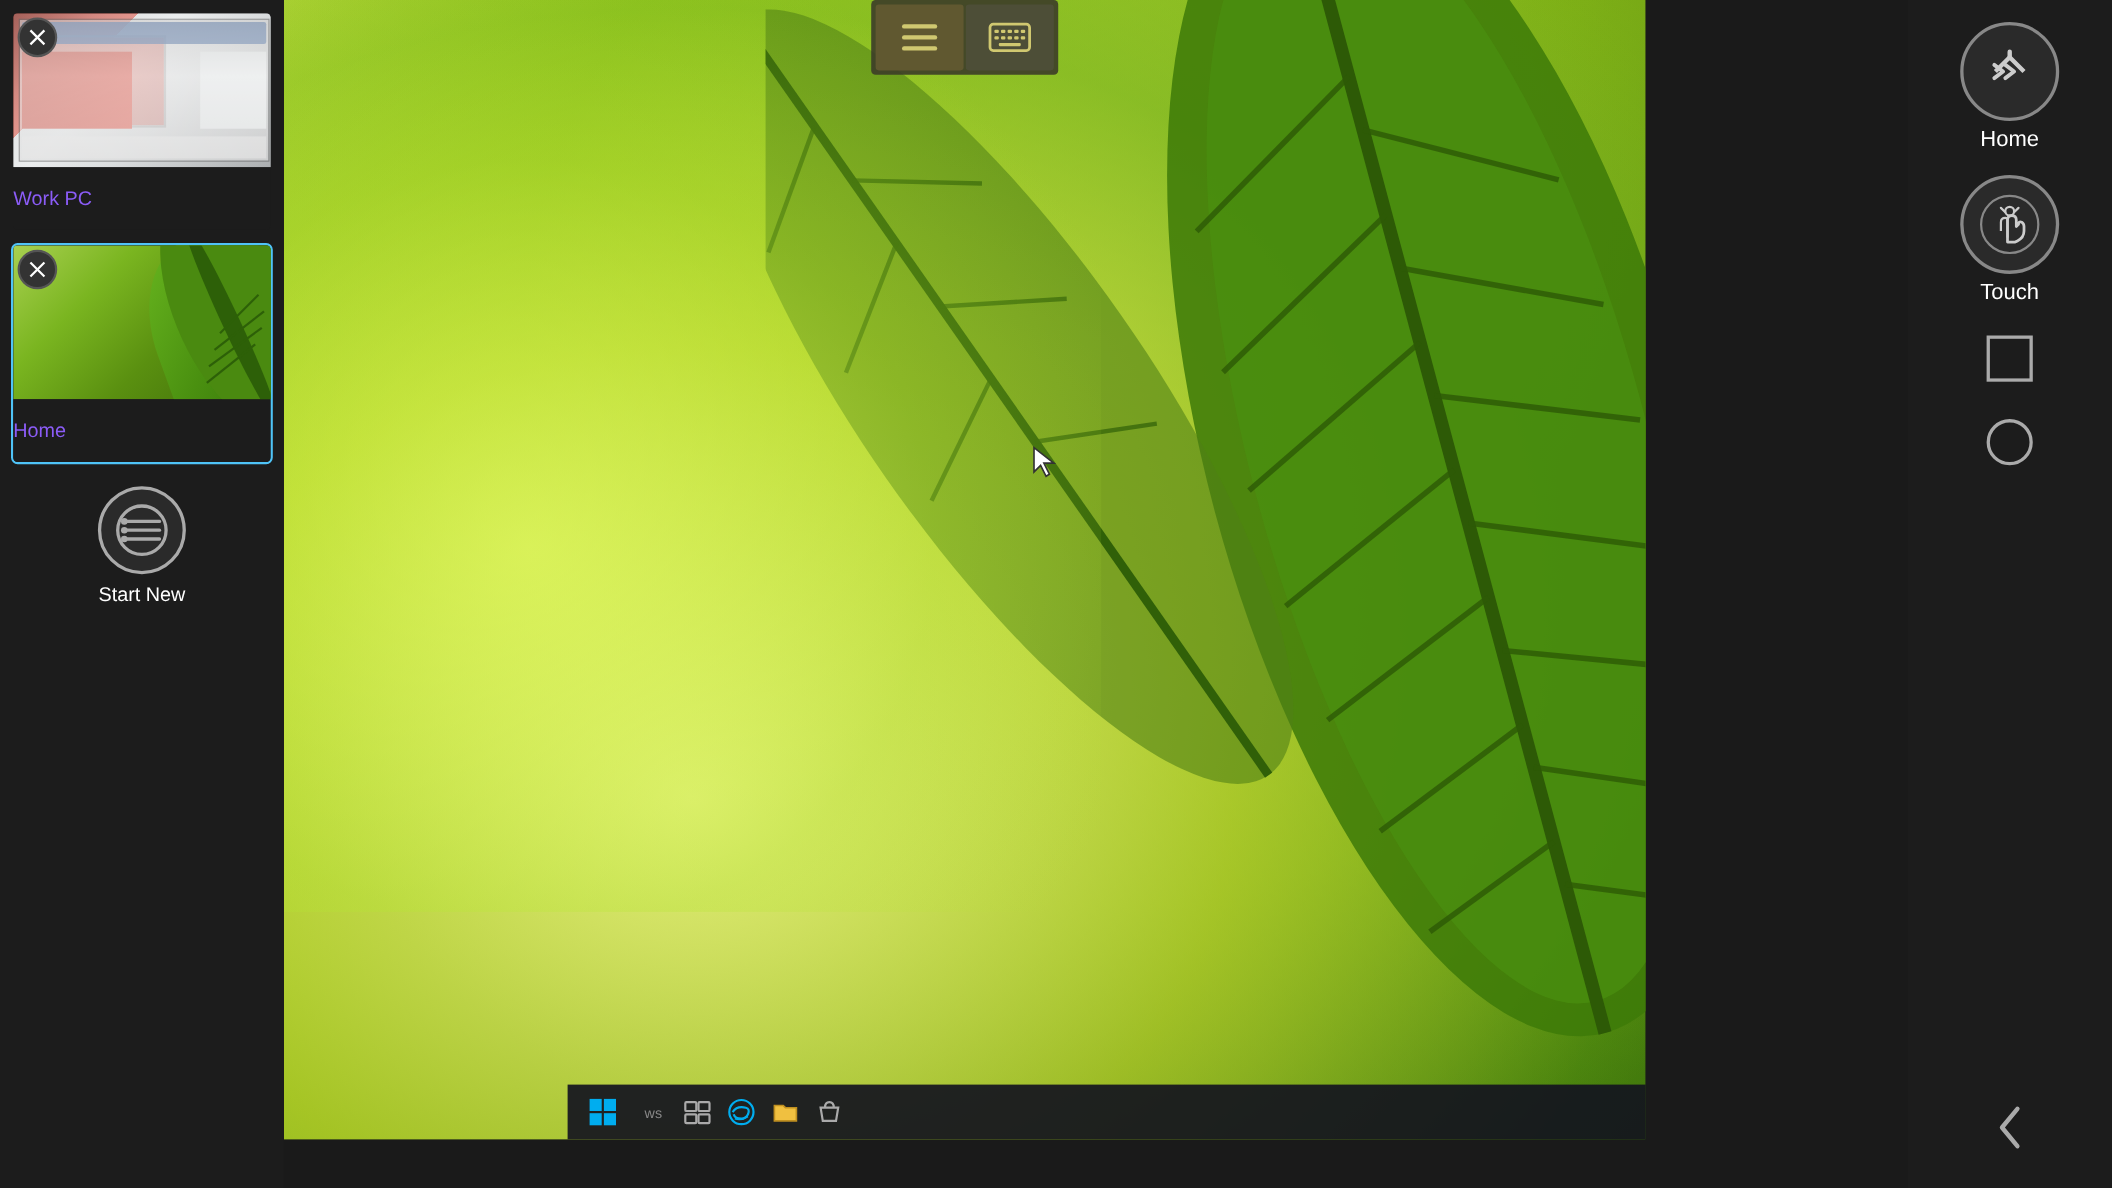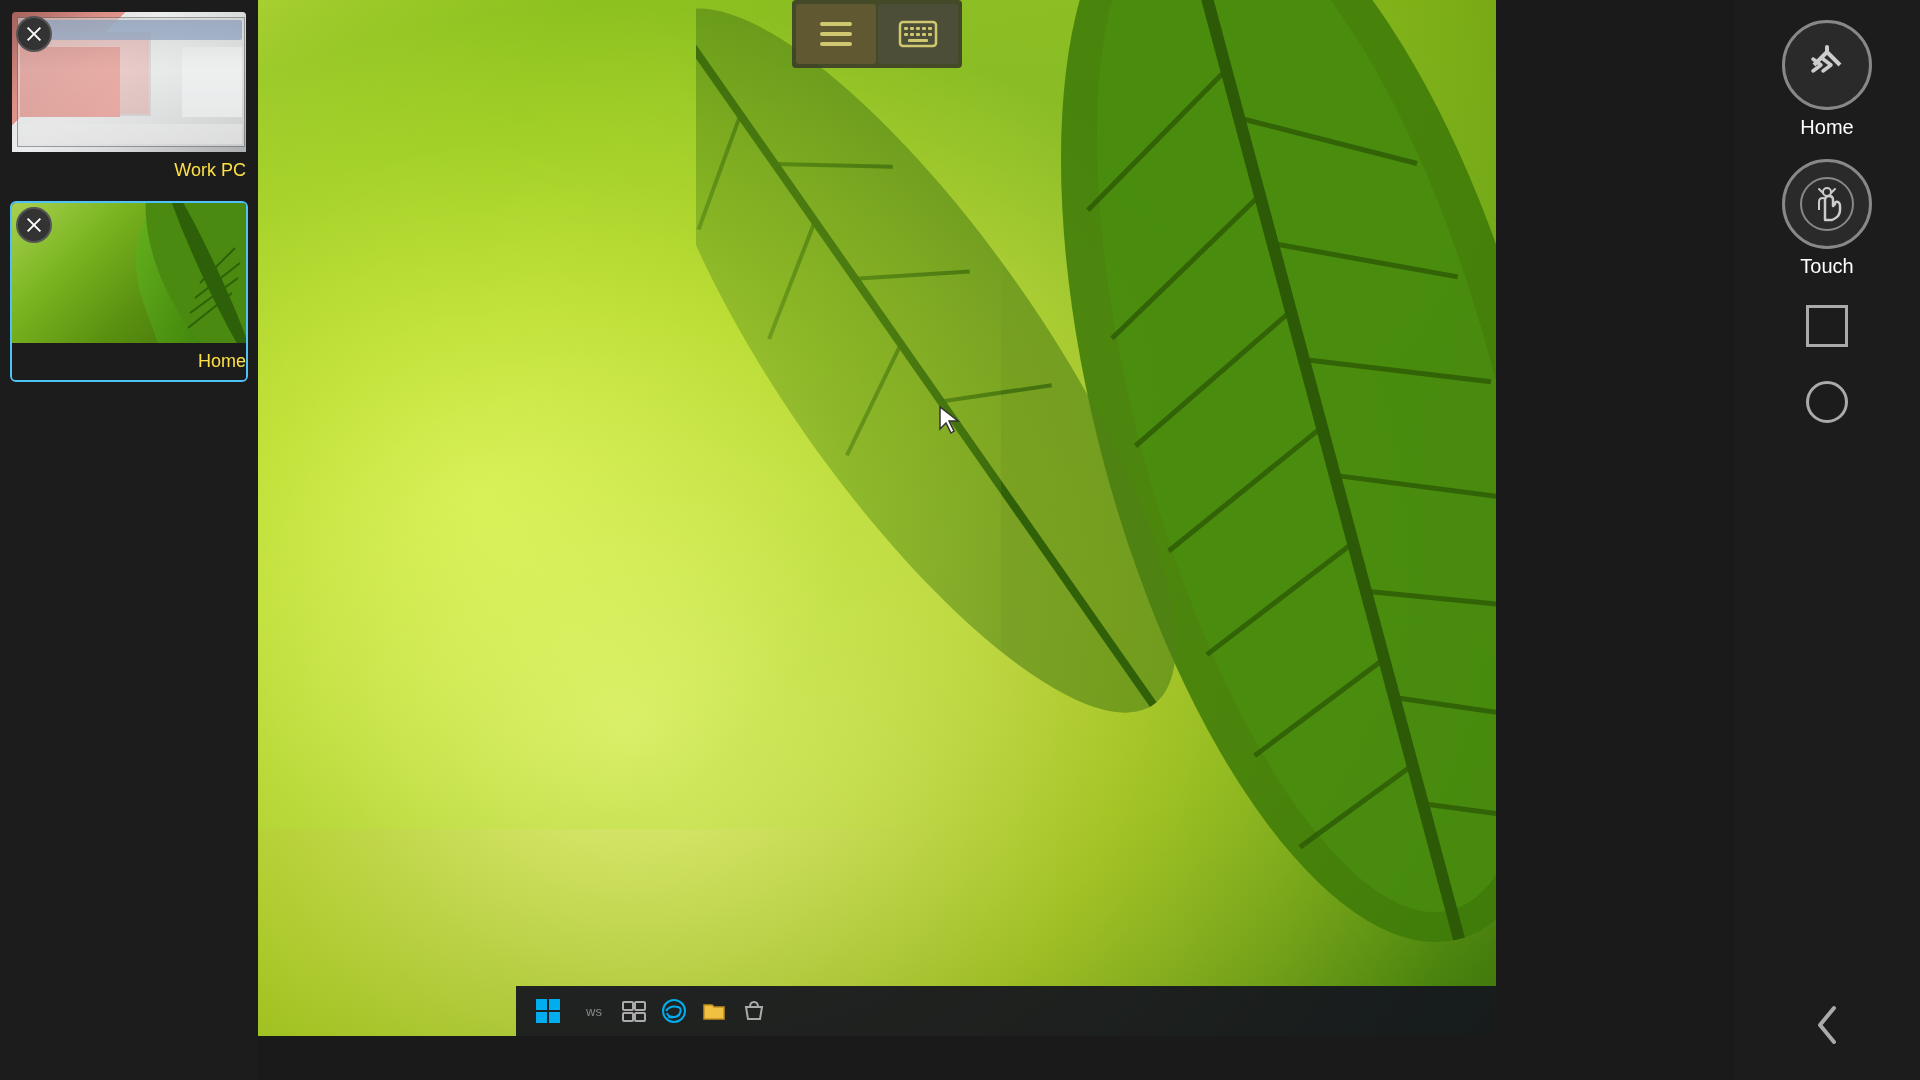--- a/index.html
+++ b/index.html
@@ -86,24 +86,24 @@
       content: '';
       position: absolute;
       right: -10px; top: -10px;
       width: 120px; height: 180px;
       background: linear-gradient(135deg, #6ab820, #4a9010, #2d6b08);
       border-radius: 50% 10% 50% 10%;
       transform: rotate(-20deg);
     }
 
     .session-label {
-      text-align: right;
-      padding: 8px 0;
+      text-align: left;
+      padding: 18px 0;
       font-size: 18px;
-      color: #fde047;
+      color: #8b5cf6;
       background: #1c1c1c;
     }
 
     .close-btn {
       position: absolute;
       top: 4px;
       left: 4px;
       width: 36px;
       height: 36px;
       background: #333;
@@ -376,20 +376,34 @@
           <line x1="130" y1="100" x2="165" y2="65" stroke="#2d6008" stroke-width="2"></line>
           <line x1="125" y1="115" x2="170" y2="80" stroke="#2d6008" stroke-width="2"></line>
           <line x1="120" y1="130" x2="168" y2="95" stroke="#2d6008" stroke-width="2"></line>
           <line x1="118" y1="145" x2="162" y2="110" stroke="#2d6008" stroke-width="2"></line>
         </svg>
       </div>
     </div>
     <div class="session-label">Home</div>
   </div>
 
+  <div class="start-new-btn">
+    <div class="start-new-icon">
+      <svg viewBox="0 0 48 48" fill="none">
+        <circle cx="24" cy="24" r="22" stroke="#aaa" stroke-width="3" fill="none"></circle>
+        <line x1="8" y1="16" x2="40" y2="16" stroke="#aaa" stroke-width="3" stroke-linecap="round"></line>
+        <line x1="8" y1="24" x2="40" y2="24" stroke="#aaa" stroke-width="3" stroke-linecap="round"></line>
+        <line x1="8" y1="32" x2="40" y2="32" stroke="#aaa" stroke-width="3" stroke-linecap="round"></line>
+        <circle cx="8" cy="16" r="3" fill="#aaa"></circle>
+        <circle cx="8" cy="24" r="3" fill="#aaa"></circle>
+        <circle cx="8" cy="32" r="3" fill="#aaa"></circle>
+      </svg>
+    </div>
+    <span class="start-new-label">Start New</span>
+  </div>
 
 </div>
 
 <div id="main-content">
 
   <div class="wallpaper">
     <div class="wallpaper-bg"></div>
 
     <svg class="leaf-overlay" viewBox="0 0 900 1200" preserveAspectRatio="xMidYMid slice">
 

